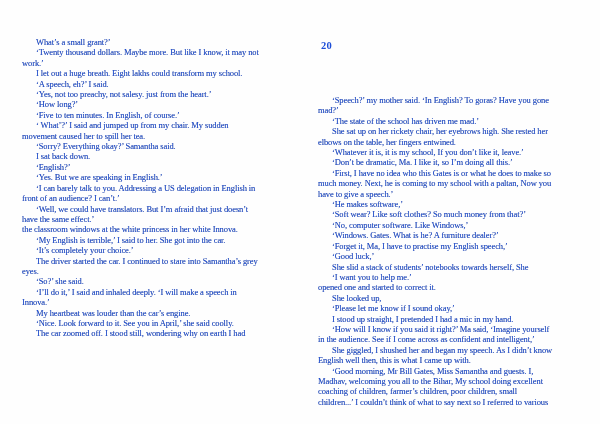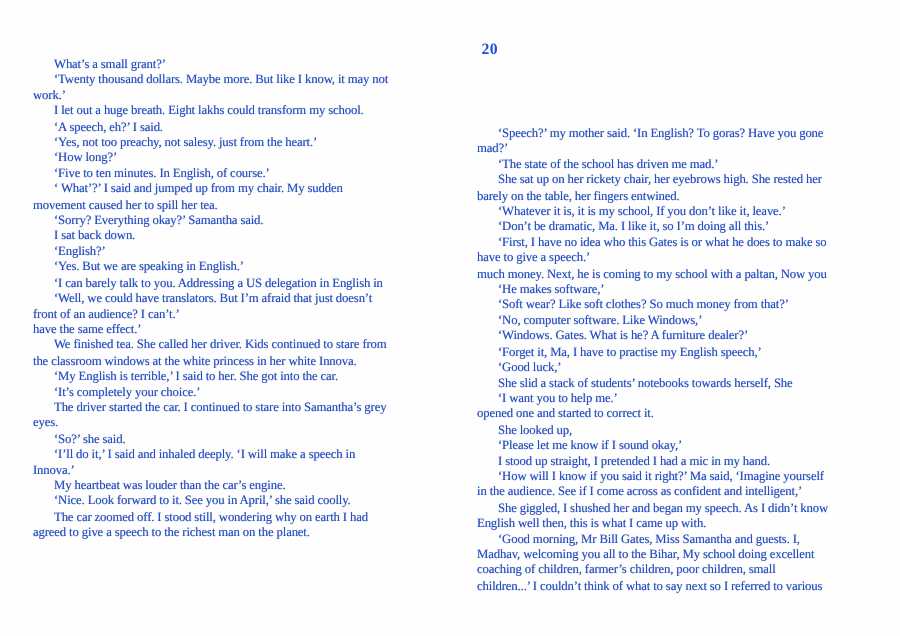--- a/index.html
+++ b/index.html
@@ -20,21 +20,21 @@
     position: absolute;
   }
   .textblock.left-col {
     left: 22px;
     top: 37px;
     width: 252px;
   }
   .right-col {
     position: absolute;
     left: 318px;
-    top: 28px;
+    top: 40px;
     width: 252px;
   }
   .chapter-number {
     font-weight: bold;
     font-size: 10.5px;
     line-height: 11px;
     margin: 0 0 6px 3px;
     letter-spacing: 0.2px;
   }
   .line {
@@ -63,51 +63,49 @@
       <div class="line indent">‘Yes, not too preachy, not salesy. just from the heart.’</div>
       <div class="line indent">‘How long?’</div>
       <div class="line indent">‘Five to ten minutes. In English, of course.’</div>
       <div class="line indent">‘ What’?’ I said and jumped up from my chair. My sudden</div>
       <div class="line">movement caused her to spill her tea.</div>
       <div class="line indent">‘Sorry? Everything okay?’ Samantha said.</div>
       <div class="line indent">I sat back down.</div>
       <div class="line indent">‘English?’</div>
       <div class="line indent">‘Yes. But we are speaking in English.’</div>
       <div class="line indent">‘I can barely talk to you. Addressing a US delegation in English in</div>
+      <div class="line">front of an audience? I can’t.’</div>
       <div class="line indent">‘Well, we could have translators. But I’m afraid that just doesn’t</div>
-      <div class="line">front of an audience? I can’t.’</div>
       <div class="line">have the same effect.’</div>
-      <div class="line indent">We finished tea. She called her driver. Kids continued to stare from</div>
       <div class="line">the classroom windows at the white princess in her white Innova.</div>
       <div class="line indent">‘My English is terrible,’ I said to her. She got into the car.</div>
       <div class="line indent">‘It’s completely your choice.’</div>
       <div class="line indent">The driver started the car. I continued to stare into Samantha’s grey</div>
       <div class="line">eyes.</div>
       <div class="line indent">‘So?’ she said.</div>
       <div class="line indent">‘I’ll do it,’ I said and inhaled deeply. ‘I will make a speech in</div>
       <div class="line">Innova.’</div>
       <div class="line indent">My heartbeat was louder than the car’s engine.</div>
       <div class="line indent">‘Nice. Look forward to it. See you in April,’ she said coolly.</div>
       <div class="line indent">The car zoomed off. I stood still, wondering why on earth I had</div>
-      <div class="line">agreed to give a speech to the richest man on the planet.</div>
     </div>
 
   <div class="right-col">
     <div class="chapter-number">20</div>
     <div class="textblock" style="position: static; margin-top: 44px;">
         <div class="line indent">‘Speech?’ my mother said. ‘In English? To goras? Have you gone</div>
         <div class="line">mad?’</div>
         <div class="line indent">‘The state of the school has driven me mad.’</div>
         <div class="line indent">She sat up on her rickety chair, her eyebrows high. She rested her</div>
-        <div class="line">barely on the table, her fingers entwined.</div>
+        <div class="line">elbows on the table, her fingers entwined.</div>
         <div class="line indent">‘Whatever it is, it is my school, If you don’t like it, leave.’</div>
         <div class="line indent">‘Don’t be dramatic, Ma. I like it, so I’m doing all this.’</div>
         <div class="line indent">‘First, I have no idea who this Gates is or what he does to make so</div>
+        <div class="line">much money. Next, he is coming to my school with a paltan, Now you</div>
         <div class="line">have to give a speech.’</div>
-        <div class="line">much money. Next, he is coming to my school with a paltan, Now you</div>
         <div class="line indent">‘He makes software,’</div>
         <div class="line indent">‘Soft wear? Like soft clothes? So much money from that?’</div>
         <div class="line indent">‘No, computer software. Like Windows,’</div>
         <div class="line indent">‘Windows. Gates. What is he? A furniture dealer?’</div>
         <div class="line indent">‘Forget it, Ma, I have to practise my English speech,’</div>
         <div class="line indent">‘Good luck,’</div>
         <div class="line indent">She slid a stack of students’ notebooks towards herself, She</div>
         <div class="line indent">‘I want you to help me.’</div>
         <div class="line">opened one and started to correct it.</div>
         <div class="line indent">She looked up,</div>

